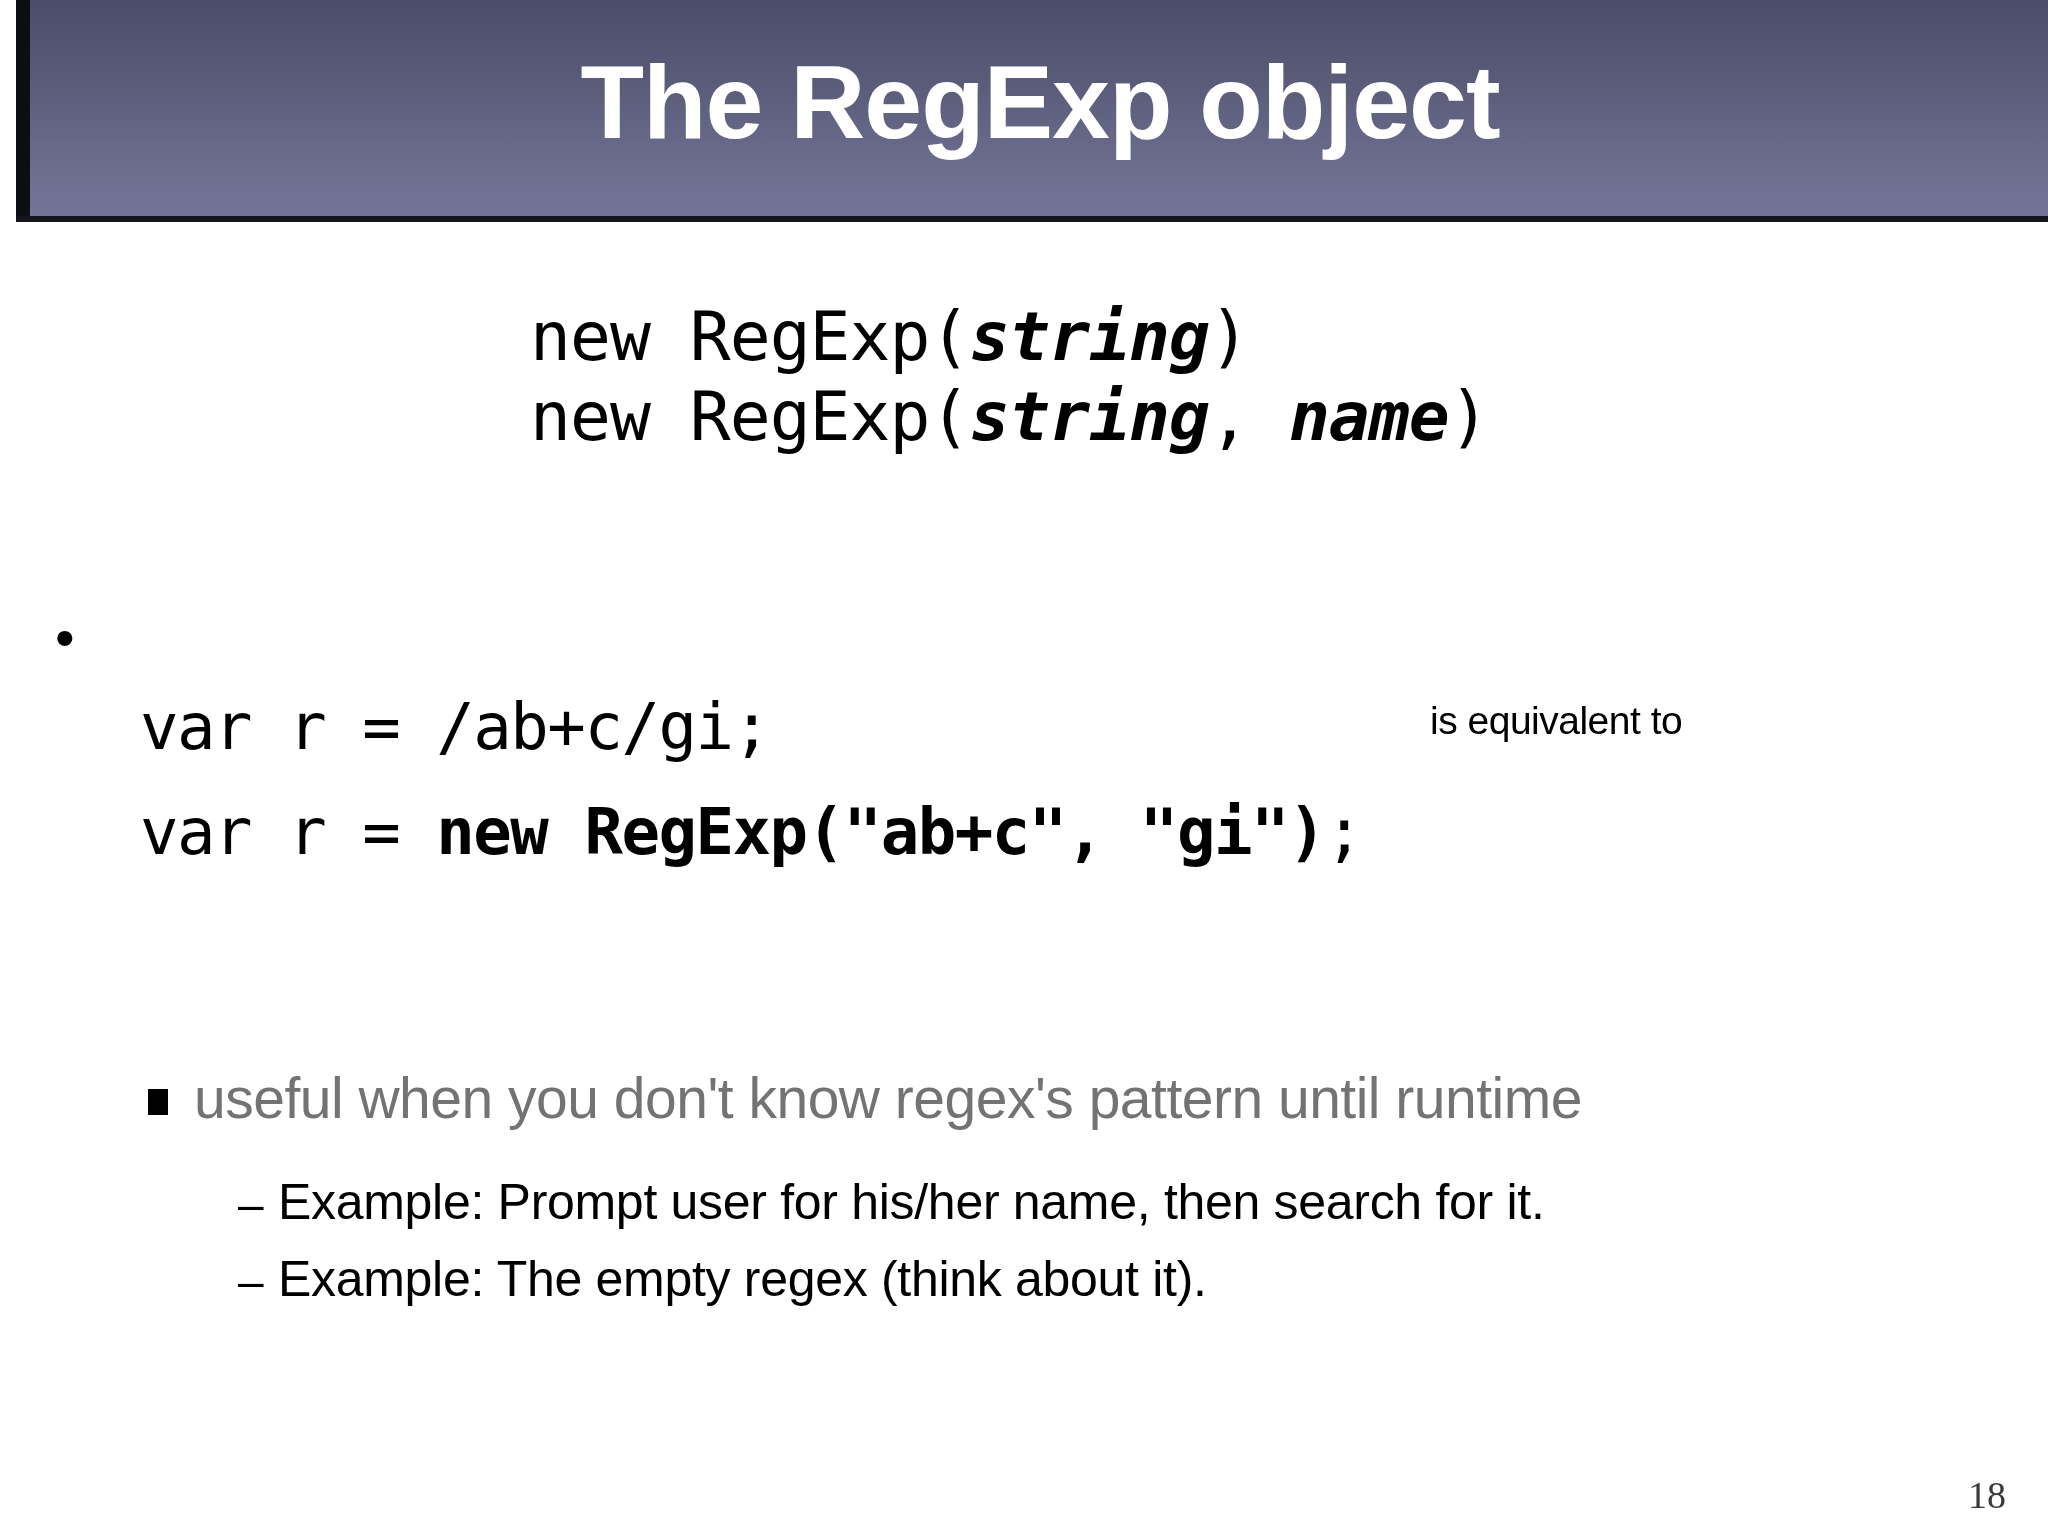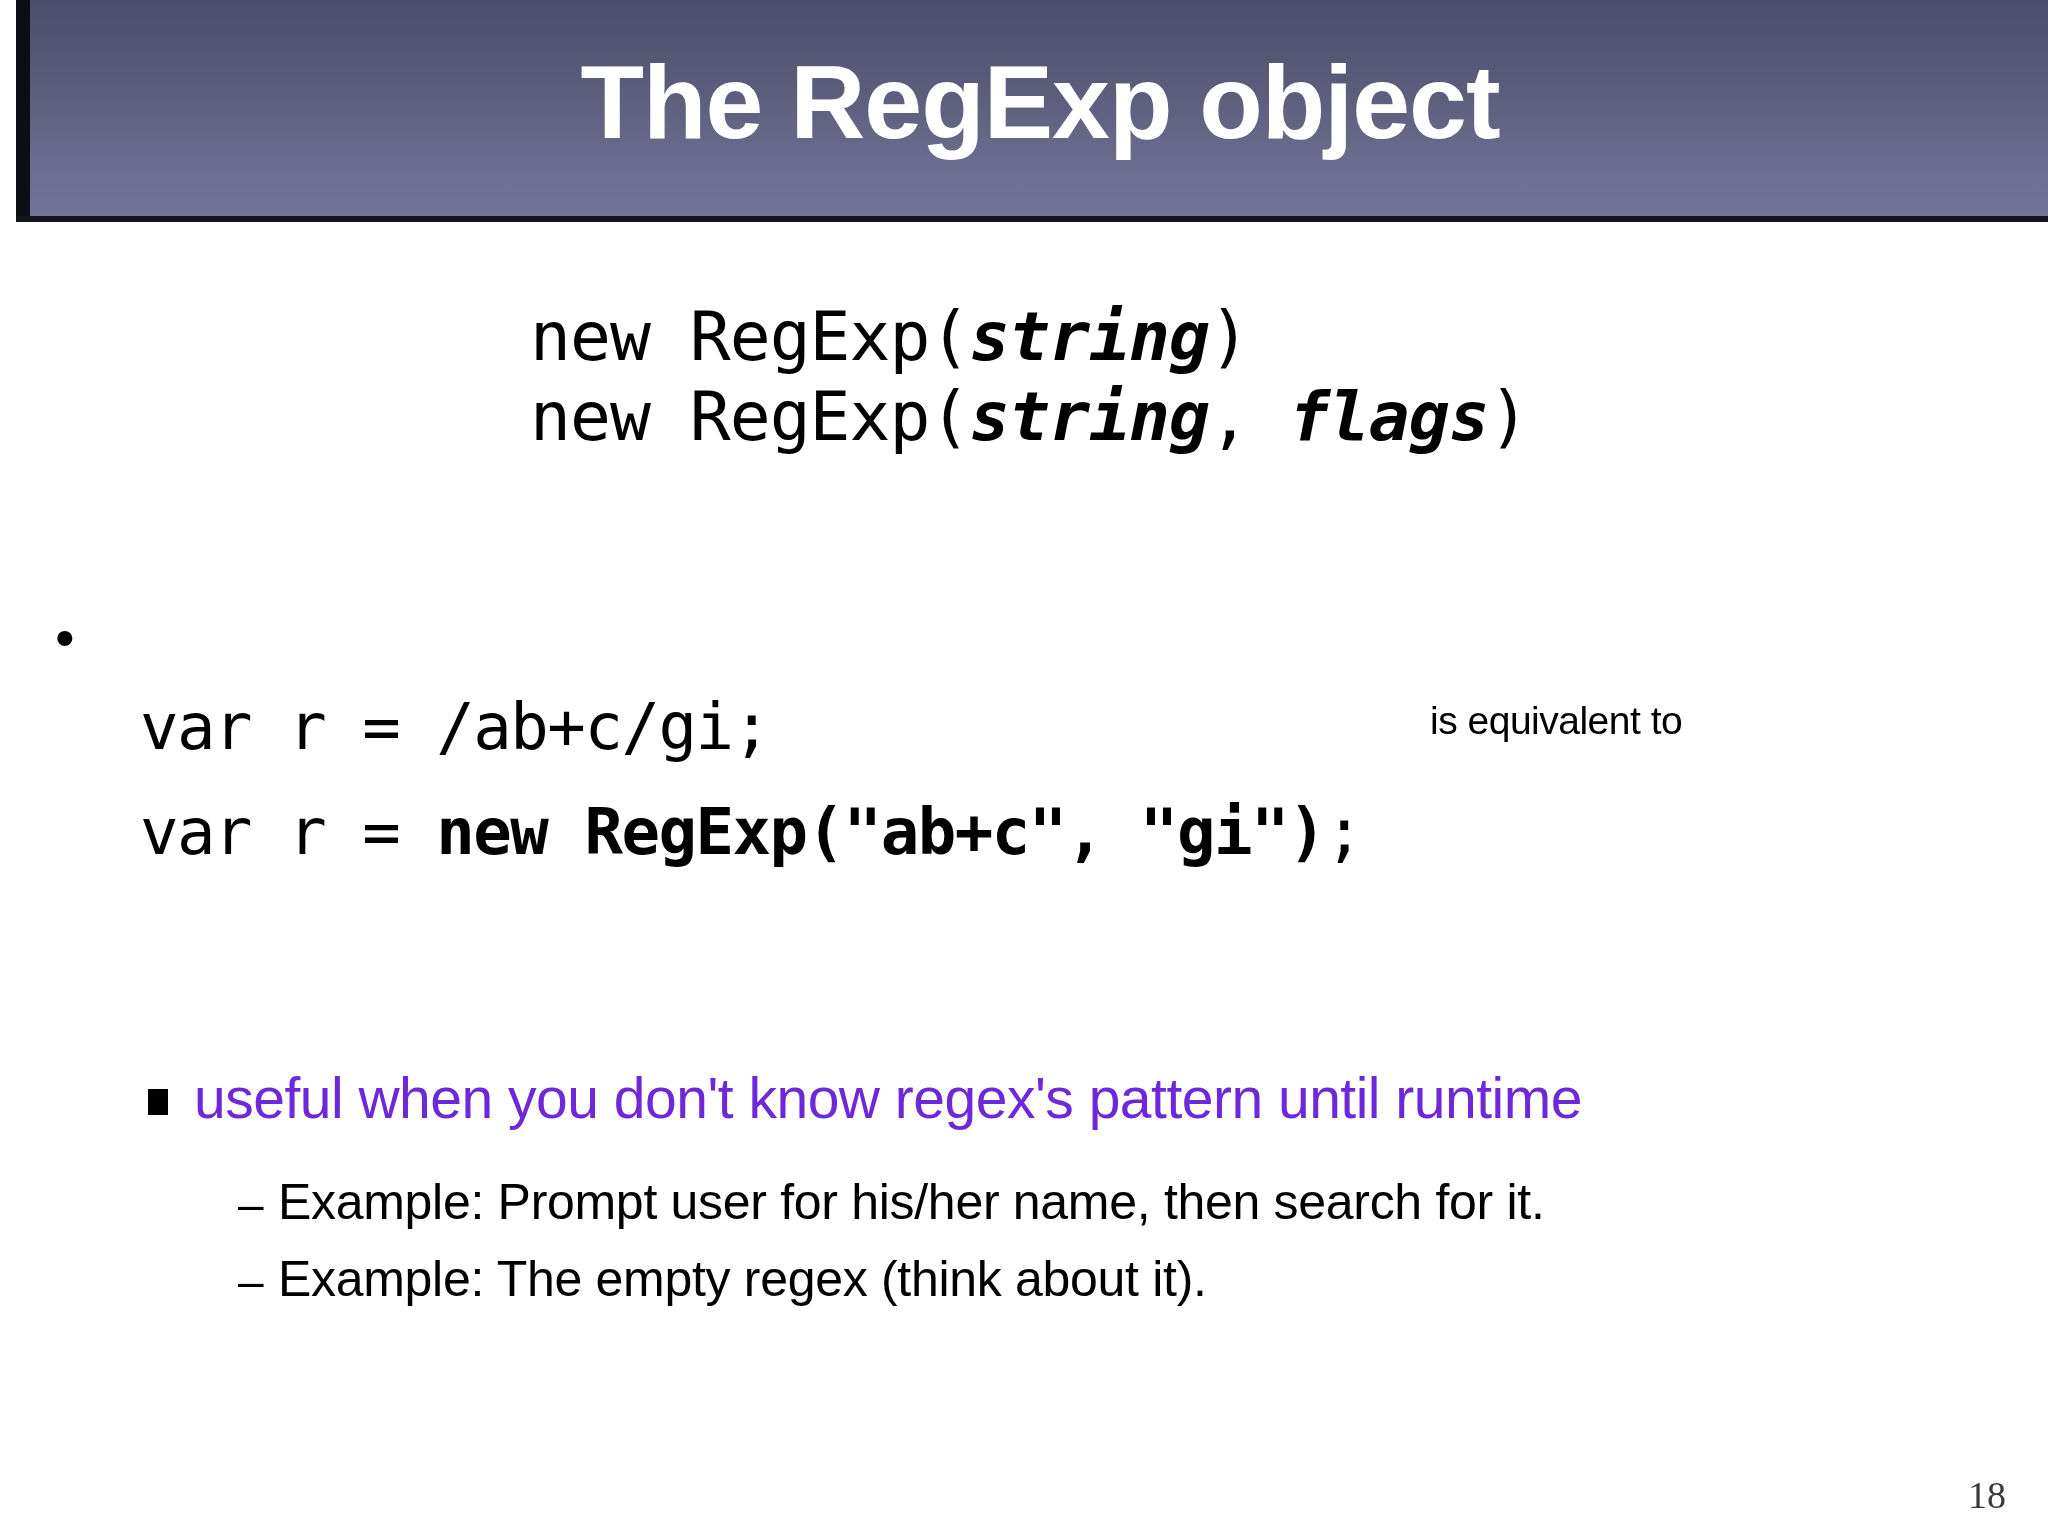--- a/index.html
+++ b/index.html
@@ -169,21 +169,21 @@
   .sq {
     display: inline-block;
     width: 20px;
     height: 26px;
     background: #000;
   }
   .l2-text {
     font-family: "Liberation Sans", sans-serif;
     font-size: 57px;
     line-height: 1.1;
-    color: #6d28d9;
+    color: #737373;
     letter-spacing: -0.5px;
     white-space: nowrap;
   }
 
   
   .l3 {
     position: absolute;
     left: 238px;
     width: 1800px;
     display: flex;
@@ -227,21 +227,21 @@
 <div class="slide">
 
   <div class="title-band">
     <div class="slide-title">The RegExp object</div>
   </div>
 
   <div class="body-area">
 
     <div class="signatures">
       <div class="sig-line"><span>new RegExp(</span><span class="param">string</span><span>)</span></div>
-      <div class="sig-line"><span>new RegExp(</span><span class="param">string</span><span>, </span><span class="param">flags</span><span>)</span></div>
+      <div class="sig-line"><span>new RegExp(</span><span class="param">string</span><span>, </span><span class="param">name</span><span>)</span></div>
     </div>
 
     <div class="l1">
       <span class="l1-marker">•</span>
     </div>
 
     <div class="code-row r1">
       <span class="code">var r = /ab+c/gi;</span>
       <span class="equiv">is equivalent to</span>
     </div>

